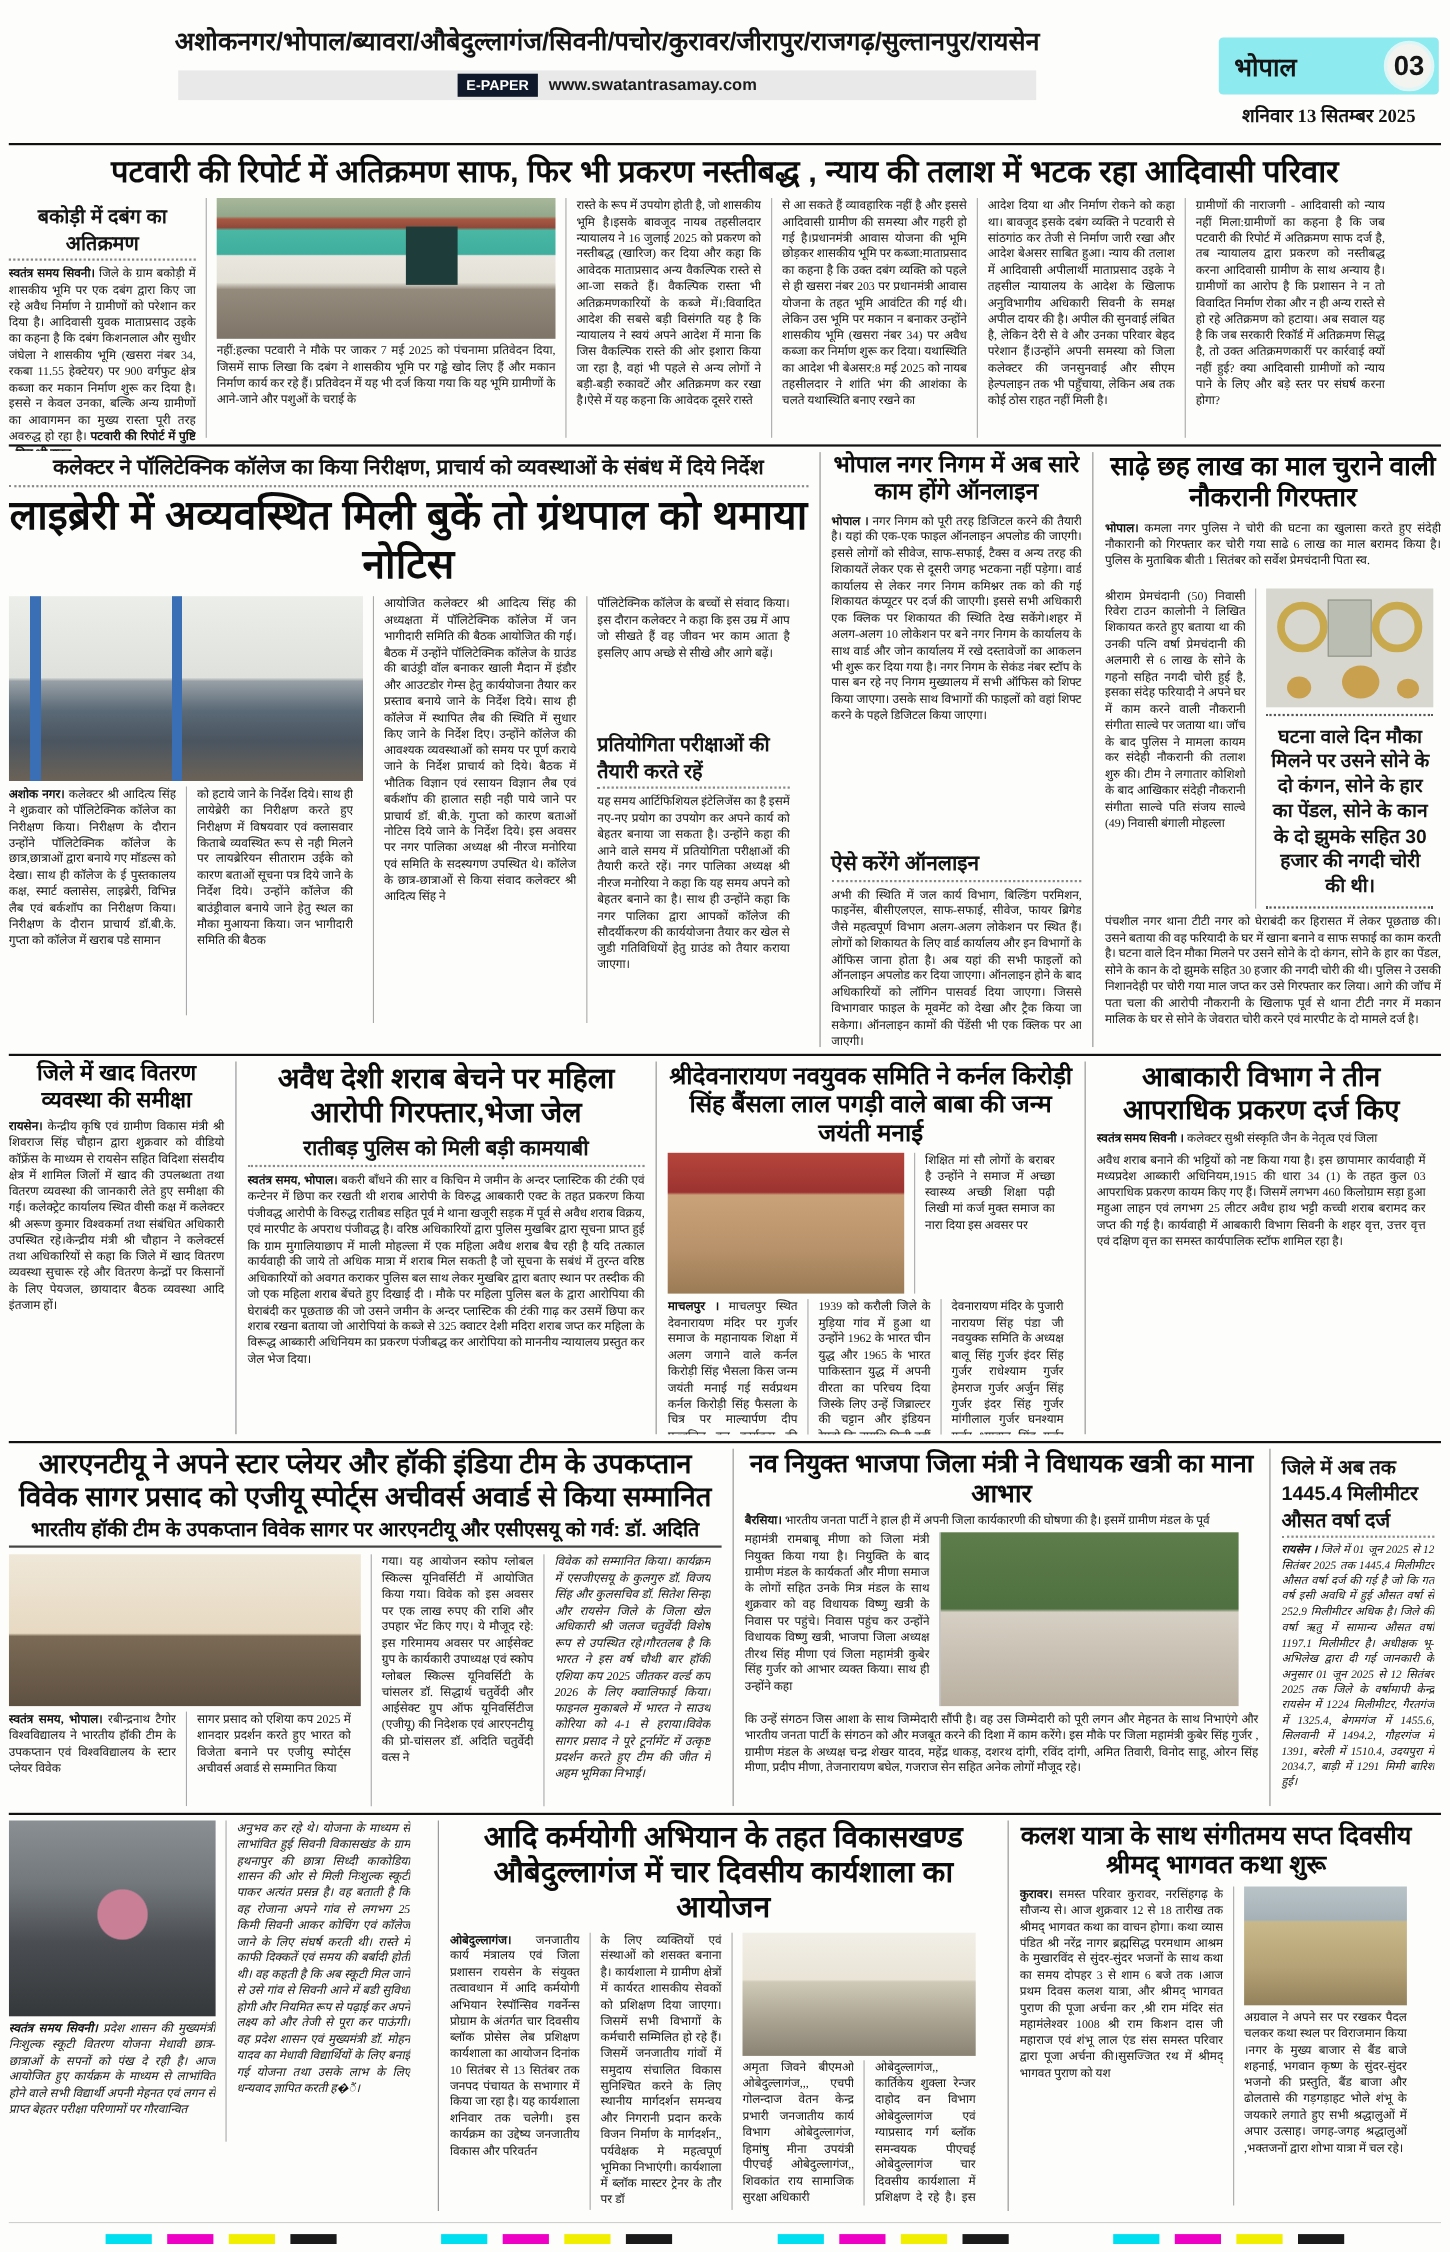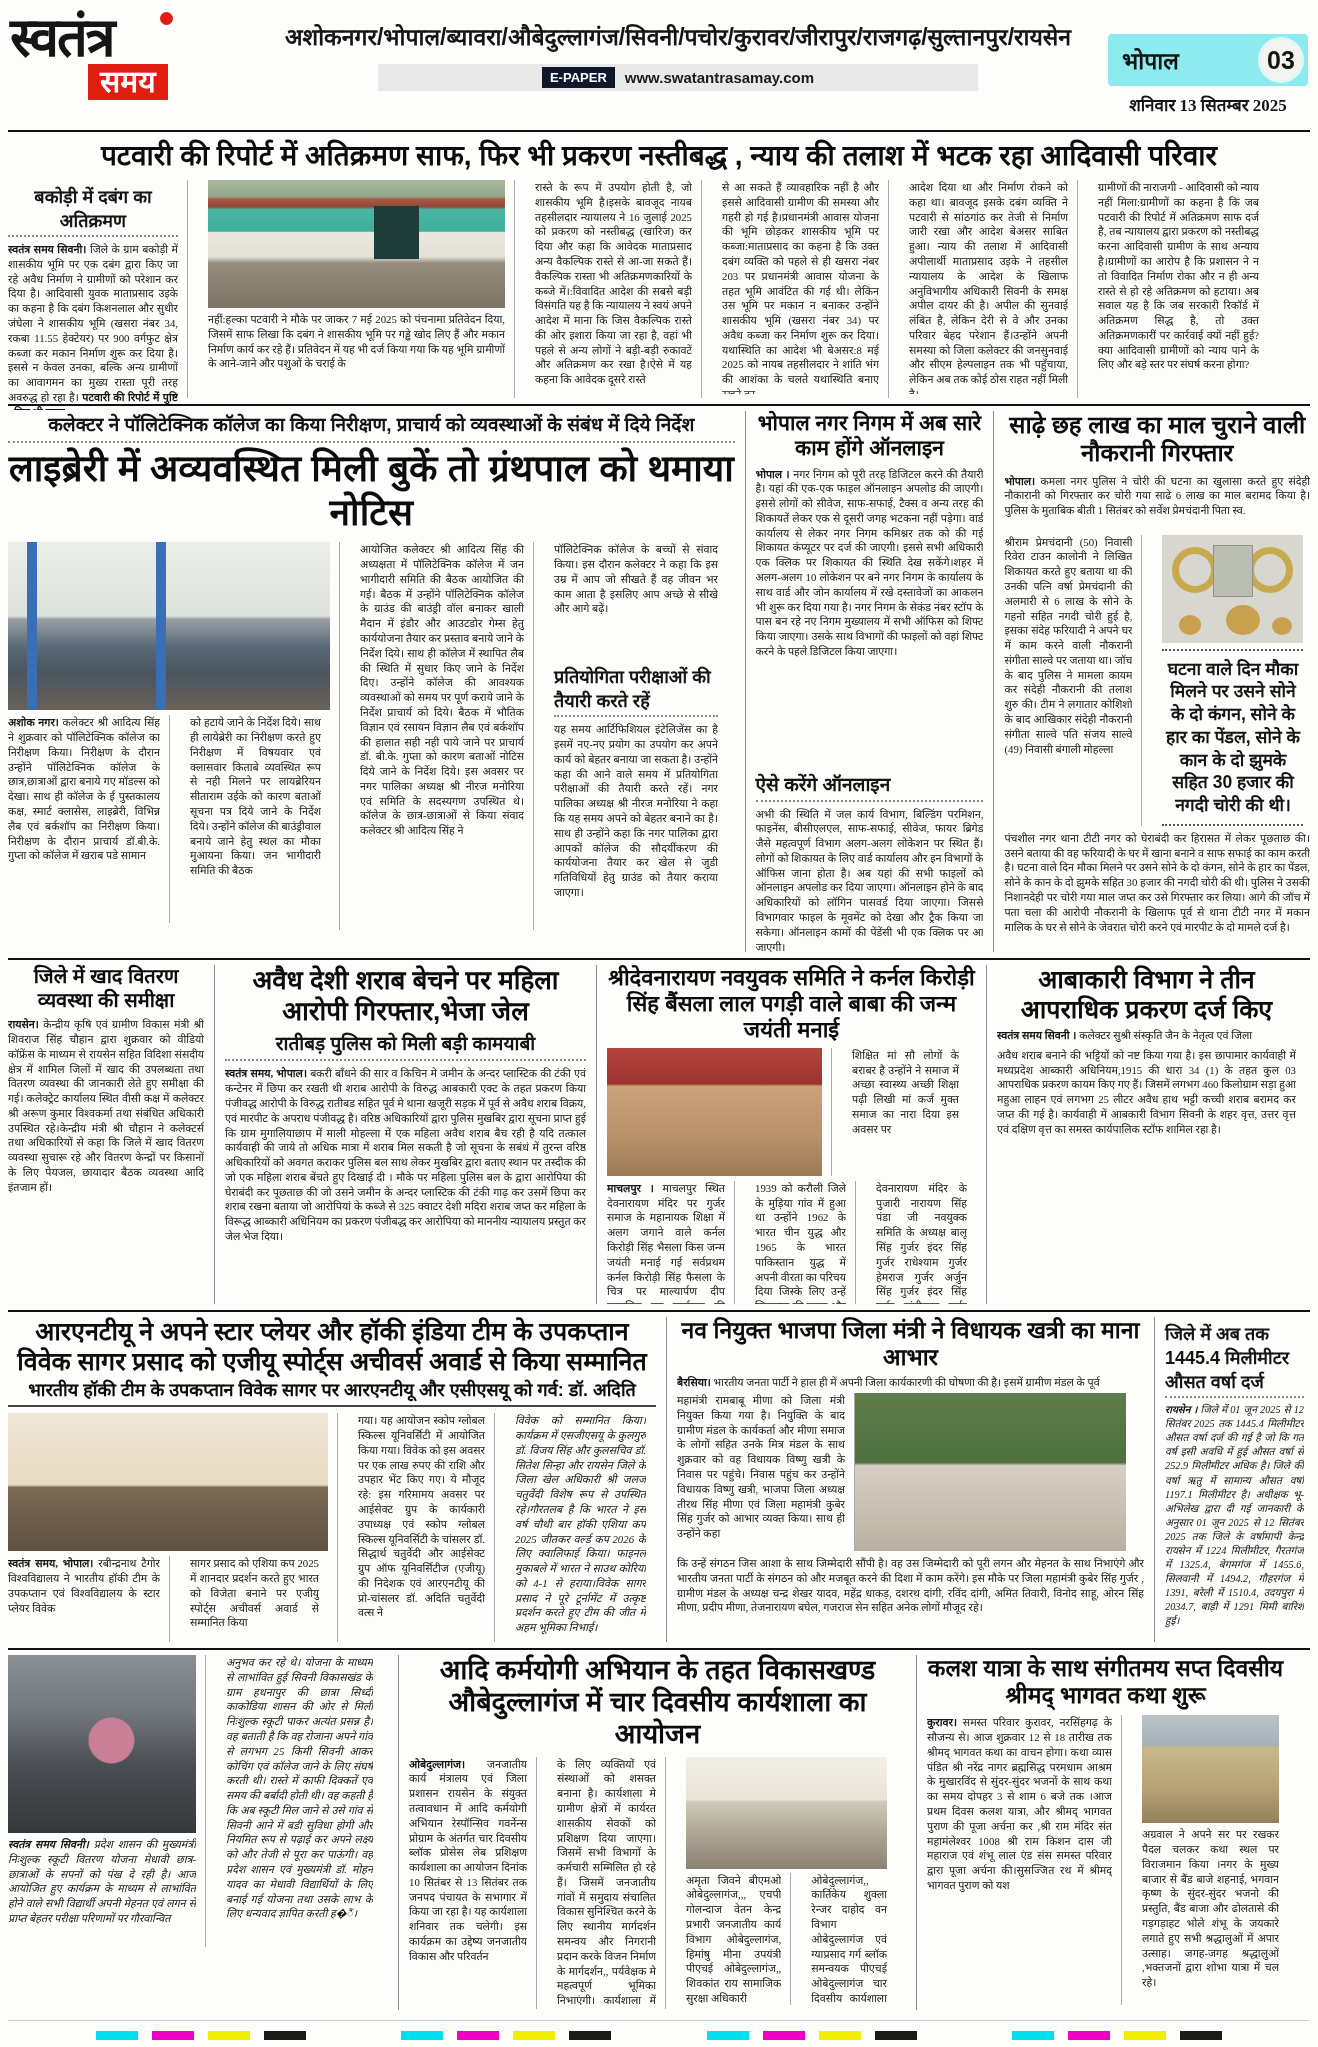--- a/index.html
+++ b/index.html
@@ -34,21 +34,21 @@
                  font-family:"Liberation Sans",sans-serif; }
   .mast-date { font-weight:800; font-size:17px; margin-top:7px; }
 
   
   .band { border-top:2px solid #111; padding-top:5px; margin-top:6px; }
   .hline { font-family:"Liberation Sans","DejaVu Sans",sans-serif; font-weight:800;
            text-align:center; line-height:1.18; color:#0c0c0c; }
   .body { font-size:10.8px; line-height:1.37; text-align:justify; overflow:hidden; }
   .dateline { font-weight:bold; }
   .cols { display:flex; }
-  .cols > * + * { border-left:1px solid #a9a9a9; padding-left:20px; margin-left:9px; }
+  .cols > * + * { border-left:1px solid #a9a9a9; padding-left:9px; margin-left:9px; }
   .group + .group { border-left:1px solid #8f8f8f; padding-left:10px; margin-left:10px; }
   .kicker { font-family:"Liberation Sans",sans-serif; font-weight:800; font-size:19px;
             text-align:center; border-bottom:2px dotted #888; padding-bottom:4px; margin-bottom:4px; }
   .subdot { font-family:"Liberation Sans",sans-serif; font-weight:800; text-align:center;
             border-bottom:2px dotted #888; padding-bottom:3px; margin:4px 0 5px; }
   .photo { background:#b8b8ae; position:relative; overflow:hidden; flex-shrink:0; }
   .pullquote { border-top:2px dotted #555; border-bottom:2px dotted #555; font-weight:800;
                font-family:"Liberation Sans",sans-serif; font-size:17.5px; text-align:center;
                line-height:1.3; padding:7px 2px; margin-top:6px; }
   .italic { font-style:italic; }
@@ -76,25 +76,20 @@
   .regset { display:flex; gap:14px; }
   .mark { width:42px; height:9px; display:inline-block; }
   .mk-c { background:#00dff0; } .mk-m { background:#ef00c5; } .mk-y { background:#f2ee00; } .mk-k { background:#1a1a1a; }
 </style>
 </head>
 <body>
 
 <div class="page">
 
   <header class="masthead">
-    <div class="logo">
-      <div class="logo-top">स्वतंत्र</div>
-      <span class="logo-dot"></span>
-      <div class="logo-bottom">समय</div>
-    </div>
     <div class="mast-center">
       <div class="cities">अशोकनगर/भोपाल/ब्यावरा/औबेदुल्लागंज/सिवनी/पचोर/कुरावर/जीरापुर/राजगढ़/सुल्तानपुर/रायसेन</div>
       <div class="epaper-bar">
         <span class="epaper-chip">E-PAPER</span>
         <span class="website">www.swatantrasamay.com</span>
       </div>
     </div>
     <div class="mast-right">
       <div class="edition-badge">
         <span class="edition-name">भोपाल</span>

